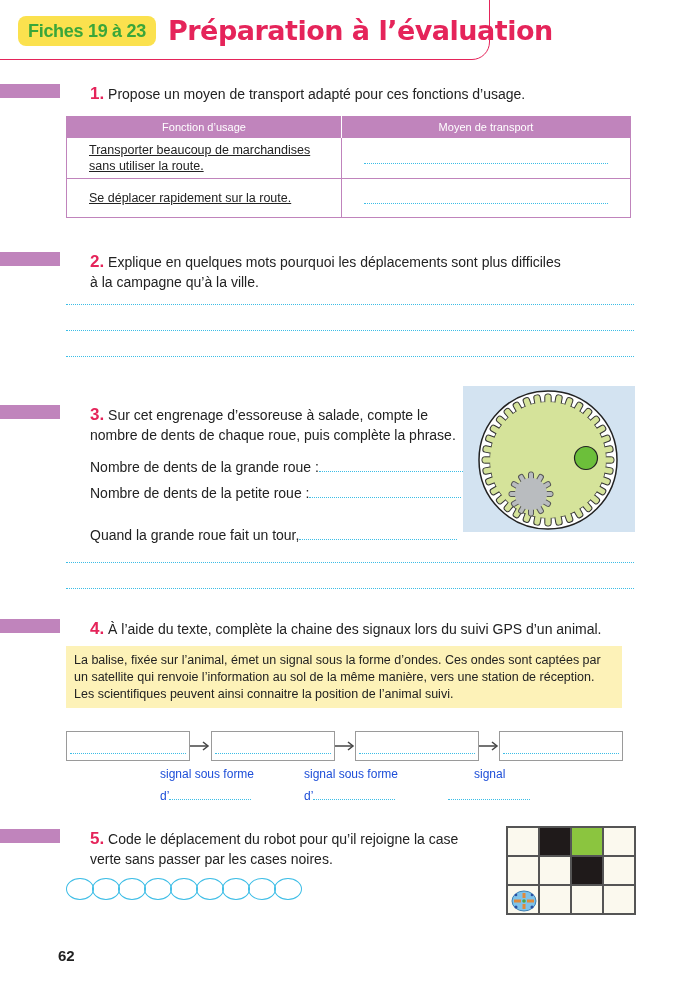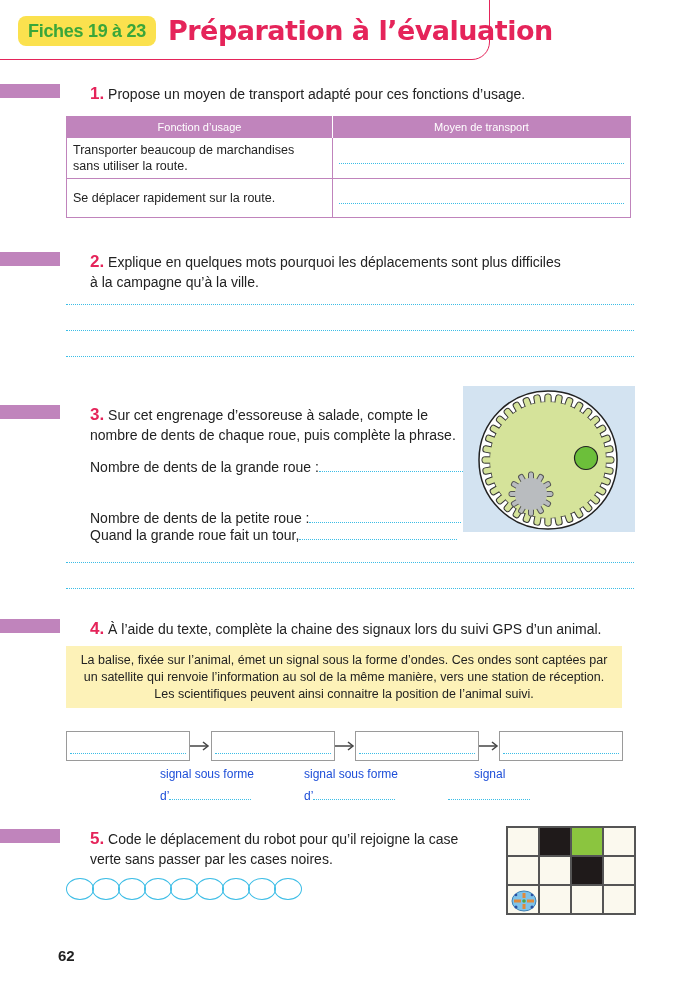--- a/index.html
+++ b/index.html
@@ -29,29 +29,29 @@
     .dots { display: inline-block; border-bottom: 1.5px dotted #3cbde6; height: 12px; vertical-align: baseline; }
     .hline { position: absolute; height: 0; border-bottom: 1.5px dotted #3cbde6; }
 
     table.t1 {
       position: absolute; left: 66px; top: 116px; width: 565px;
       border-collapse: collapse; font-size: 12.5px; color: #222;
       border: 1.5px solid #c084bc;
     }
     table.t1 th { background: #c084bc; color: #fff; font-weight: normal; height: 21px; font-size: 11px; border-right: 1.5px solid #fff; }
     table.t1 th:last-child { border-right: none; margin-top: 28px; }
-    table.t1 td { border: 1.5px solid #c084bc; padding: 4px 6px; vertical-align: middle; line-height: 16px; }
+    table.t1 td { border: 1.5px solid #c084bc; padding: 4px 22px; vertical-align: middle; line-height: 16px; text-decoration: underline; }
     table.t1 td.ans { width: 298px; }
     .cell-dots { display: block; border-bottom: 1.5px dotted #3cbde6; margin-top: 10px; }
 
     .gear-box { position: absolute; left: 463px; top: 386px; width: 172px; height: 146px; background: #d3e3f1; }
 
     .yellow-box {
       position: absolute; left: 66px; top: 646px; width: 556px; height: 62px;
-      background: #fdf2b8; padding: 6px 8px; font-size: 12.5px; line-height: 17px; color: #222; text-align: center;
+      background: #fdf2b8; padding: 6px 8px; font-size: 12.5px; line-height: 17px; color: #222;
     }
 
     .chain-box { position: absolute; top: 731px; width: 124px; height: 30px; border: 1.5px solid #9a9a9a; background: #fff; }
     .chain-box .dots-in { position: absolute; left: 3px; right: 3px; bottom: 6px; border-bottom: 1.5px dotted #3cbde6; }
     .arrow { position: absolute; top: 739px; width: 20px; height: 14px; }
     .chain-label { position: absolute; font-size: 12px; color: #1d4ed8; line-height: 16px; }
 
     .circles { position: absolute; left: 66px; top: 878px; display: flex; }
     .circle { width: 28px; height: 22px; border: 1.5px solid #3cbde6; border-radius: 50%; margin-right: -2px; background: transparent; }
 
@@ -109,21 +109,21 @@
 
 <div class="q-bar" style="top:405px"></div>
 <div class="q-text" style="top:405px">
   <span class="q-num">3.</span>
   <span>Sur cet engrenage d’essoreuse à salade, compte le</span><br>
   <span>nombre de dents de chaque roue, puis complète la phrase.</span>
 </div>
 <div class="q-text" style="top:457px">
   <span>Nombre de dents de la grande roue :</span><span class="dots" style="width:146px"></span>
 </div>
-<div class="q-text" style="top:508px">
+<div class="q-text" style="top:483px">
   <span>Nombre de dents de la petite roue :</span><span class="dots" style="width:152px"></span>
 </div>
 <div class="q-text" style="top:525px">
   <span>Quand la grande roue fait un tour,</span><span class="dots" style="width:158px"></span>
 </div>
 <div class="hline" style="left:66px; width:568px; top:562px"></div>
 <div class="hline" style="left:66px; width:568px; top:588px"></div>
 
 <div class="gear-box">
   <svg width="172" height="146" viewBox="0 0 172 146">

